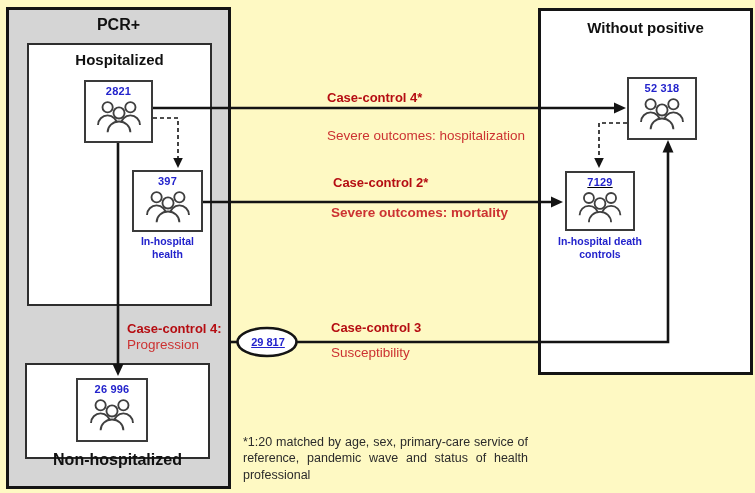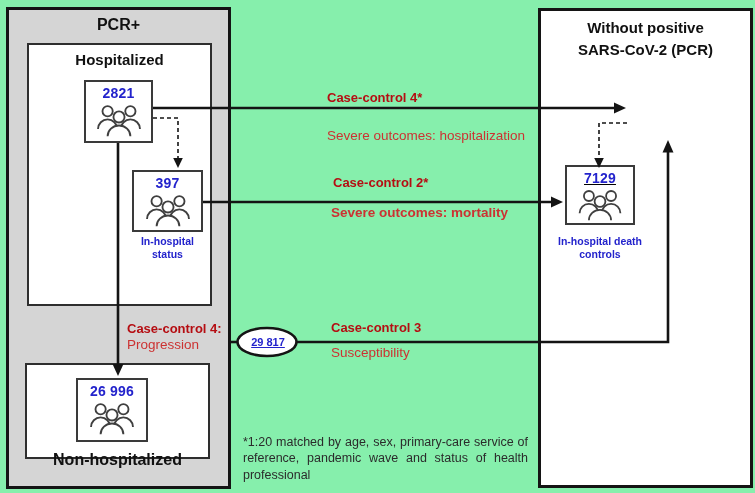--- a/index.html
+++ b/index.html
@@ -4,30 +4,30 @@
 <style>
   :root{
     --c-red-bold:#b50d12;
     --c-red:#cc3232;
     --c-blue:#2323cc;
     --c-gray:#d5d5d5;
     --c-line:#141414;
   }
   html,body{margin:0;padding:0;background:#ffffff;}
   .canvas{
-    position:relative;width:755px;height:493px;background:#86efac;
+    position:relative;width:755px;height:493px;background:#fef9c3;
     font-family:"Liberation Sans",sans-serif;overflow:hidden;
   }
   .panel{position:absolute;border:3px solid var(--c-line);box-sizing:border-box;z-index:1;}
   .panel-left{left:6px;top:7px;width:225px;height:482px;background:var(--c-gray);}
-  .panel-right{left:538px;top:8px;width:215px;height:480px;background:#ffffff;}
+  .panel-right{left:538px;top:8px;width:215px;height:367px;background:#ffffff;}
   .panel-title{position:absolute;left:0;width:100%;text-align:center;font-weight:bold;color:#111;}
   .subbox{position:absolute;background:#ffffff;border:2px solid #2e2e2e;box-sizing:border-box;}
   .unitbox{position:absolute;background:#ffffff;border:2px solid #3a3a3a;box-sizing:border-box;text-align:center;}
-  .count{margin-top:3px;font-size:14px;font-weight:bold;color:var(--c-blue);letter-spacing:.2px;}
+  .count{margin-top:3px;font-size:11px;font-weight:bold;color:var(--c-blue);letter-spacing:.2px;}
   .people{display:block;margin:1px auto 0 auto;}
   .bluelabel{position:absolute;text-align:center;font-size:10.5px;font-weight:bold;color:var(--c-blue);line-height:1.22;}
   .cc-label{position:absolute;font-size:13px;font-weight:bold;color:var(--c-red-bold);z-index:6;white-space:nowrap;}
   .cc-desc{position:absolute;font-size:13.5px;color:var(--c-red);z-index:6;white-space:nowrap;}
   .overlay{position:absolute;left:0;top:0;z-index:4;pointer-events:none;}
   .ellipse-label{position:absolute;left:240px;top:336px;width:56px;text-align:center;
     font-size:11px;font-weight:bold;color:var(--c-blue);z-index:6;text-decoration:underline;}
   .footnote{position:absolute;left:243px;top:434px;width:285px;font-size:12.5px;
     line-height:1.3;color:#2b2b2b;text-align:justify;z-index:6;}
 </style>
@@ -62,21 +62,21 @@
           <g fill="none" stroke="#3f3f3f" stroke-width="2.6">
             <circle cx="16" cy="13" r="7.2"></circle>
               <path d="M2.5,38 a13.5,13.5 0 0 1 27,0"></path>
             <circle cx="48" cy="13" r="7.2"></circle>
               <path d="M34.5,38 a13.5,13.5 0 0 1 27,0"></path>
             <circle cx="32" cy="21" r="7.8" fill="#ffffff"></circle>
             <path d="M16,48 a16,15 0 0 1 32,0" fill="#ffffff"></path>
           </g>
         </svg>
       </div>
-      <div class="bluelabel" style="left:103px;top:190px;width:71px;">In-hospital status</div>
+      <div class="bluelabel" style="left:103px;top:190px;width:71px;">In-hospital health</div>
     </div>
 
     <div class="subbox" style="left:16px;top:353px;width:185px;height:96px;">
       <div class="unitbox" style="left:49px;top:13px;width:72px;height:64px;">
         <div class="count">26 996</div>
         <svg class="people" width="46" height="37" viewBox="0 0 64 52">
           <g fill="none" stroke="#3f3f3f" stroke-width="2.6">
             <circle cx="16" cy="13" r="7.2"></circle>
               <path d="M2.5,38 a13.5,13.5 0 0 1 27,0"></path>
             <circle cx="48" cy="13" r="7.2"></circle>
@@ -86,25 +86,37 @@
           </g>
         </svg>
       </div>
       <div class="panel-title" style="top:86px;font-size:16px;">Non-hospitalized</div>
     </div>
   </div>
 
   <div class="panel panel-right">
     <div class="panel-title" style="top:6px;font-size:15px;line-height:1.45;">
       <div>Without positive</div>
-      <div>SARS-CoV-2 (PCR)</div>
     </div>
 
+    <div class="unitbox" style="left:86px;top:66px;width:70px;height:63px;">
+      <div class="count">52 318</div>
+      <svg class="people" width="46" height="37" viewBox="0 0 64 52">
+        <g fill="none" stroke="#3f3f3f" stroke-width="2.6">
+          <circle cx="16" cy="13" r="7.2"></circle>
+            <path d="M2.5,38 a13.5,13.5 0 0 1 27,0"></path>
+          <circle cx="48" cy="13" r="7.2"></circle>
+            <path d="M34.5,38 a13.5,13.5 0 0 1 27,0"></path>
+          <circle cx="32" cy="21" r="7.8" fill="#ffffff"></circle>
+          <path d="M16,48 a16,15 0 0 1 32,0" fill="#ffffff"></path>
+        </g>
+      </svg>
+    </div>
 
-    <div class="unitbox" style="left:24px;top:154px;width:70px;height:60px;text-decoration:underline;">
+    <div class="unitbox" style="left:24px;top:160px;width:70px;height:60px;text-decoration:underline;">
       <div class="count">7129</div>
       <svg class="people" width="46" height="36" viewBox="0 0 64 52">
         <g fill="none" stroke="#3f3f3f" stroke-width="2.6">
           <circle cx="16" cy="13" r="7.2"></circle>
             <path d="M2.5,38 a13.5,13.5 0 0 1 27,0"></path>
           <circle cx="48" cy="13" r="7.2"></circle>
             <path d="M34.5,38 a13.5,13.5 0 0 1 27,0"></path>
           <circle cx="32" cy="21" r="7.8" fill="#ffffff"></circle>
           <path d="M16,48 a16,15 0 0 1 32,0" fill="#ffffff"></path>
         </g>

